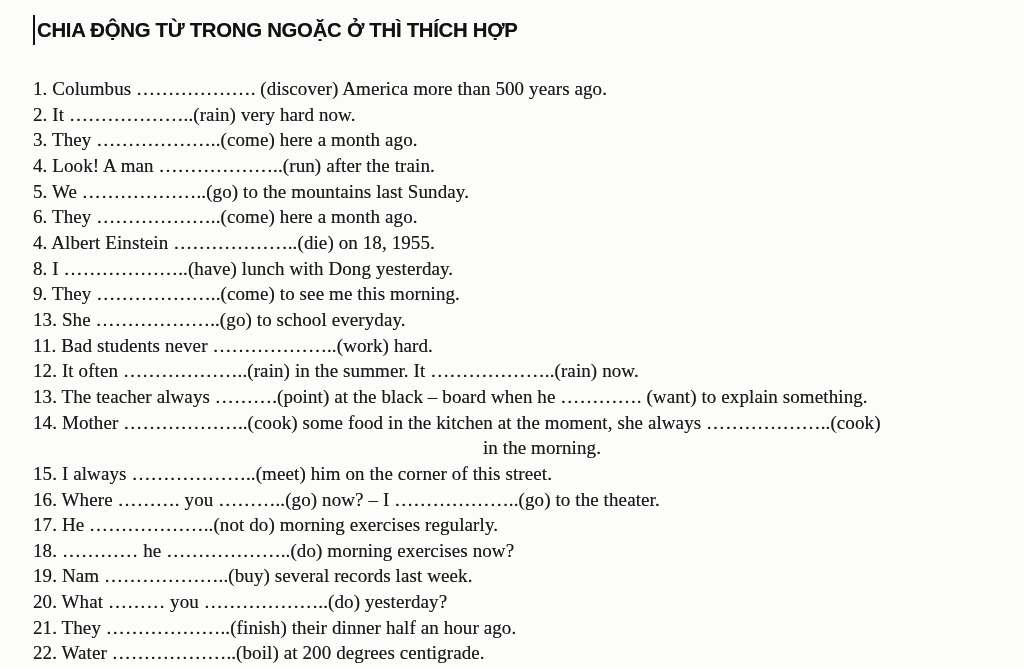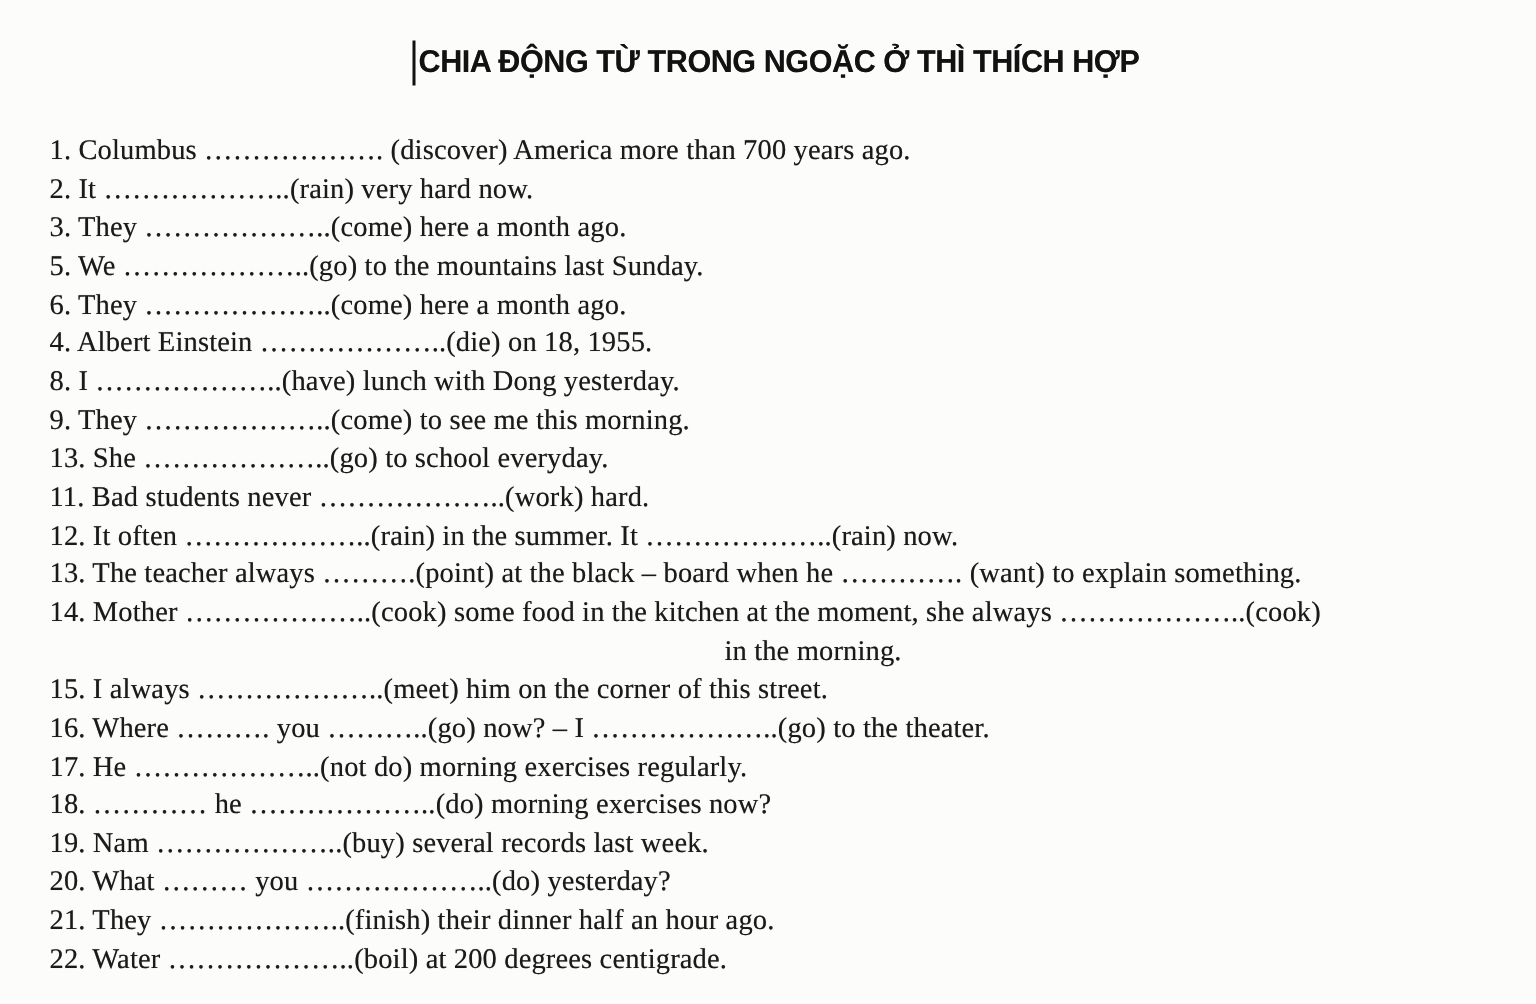--- a/index.html
+++ b/index.html
@@ -14,23 +14,23 @@
     color: #1a1a1a;
   }
   .page {
     width: 1024px;
     height: 669px;
     padding: 14px 8px 0 33px;
     text-shadow: 0 0 0.45px rgba(10,10,10,0.55);
   }
   .title-row {
     display: flex;
-    justify-content: center;
+    justify-content: flex-start;
     align-items: center;
-    margin-top: 12px;
+    margin-top: 0;
     margin-bottom: 30px;
     height: 32px;
   }
   .text-cursor {
     display: inline-block;
     width: 2px;
     height: 30px;
     background: #111;
     margin-right: 2px;
   }
@@ -62,23 +62,24 @@
 <body>
 
 <div class="page">
 
   <div class="title-row">
     <span class="text-cursor"></span>
     <h1 class="doc-title">CHIA ĐỘNG TỪ TRONG NGOẶC Ở THÌ THÍCH HỢP</h1>
   </div>
 
   <div class="exercise-list">
-    <div class="line">1. Columbus ………………. (discover) America more than 700 years ago.</div>
+    <div class="line">1. Columbus ………………. (discover) America more than 500 years ago.</div>
     <div class="line">2. It ………………..(rain) very hard now.</div>
     <div class="line">3. They ………………..(come) here a month ago.</div>
+    <div class="line">4. Look! A man ………………..(run) after the train.</div>
     <div class="line">5. We ………………..(go) to the mountains last Sunday.</div>
     <div class="line">6. They ………………..(come) here a month ago.</div>
     <div class="line">4. Albert Einstein ………………..(die) on 18, 1955.</div>
     <div class="line">8. I ………………..(have) lunch with Dong yesterday.</div>
     <div class="line">9. They ………………..(come) to see me this morning.</div>
     <div class="line">13. She ………………..(go) to school everyday.</div>
     <div class="line">11. Bad students never ………………..(work) hard.</div>
     <div class="line">12. It often ………………..(rain) in the summer. It ………………..(rain) now.</div>
     <div class="line">13. The teacher always ……….(point) at the black – board when he …………. (want) to explain something.</div>
     <div class="line">14. Mother ………………..(cook) some food in the kitchen at the moment, she always ………………..(cook)</div>

